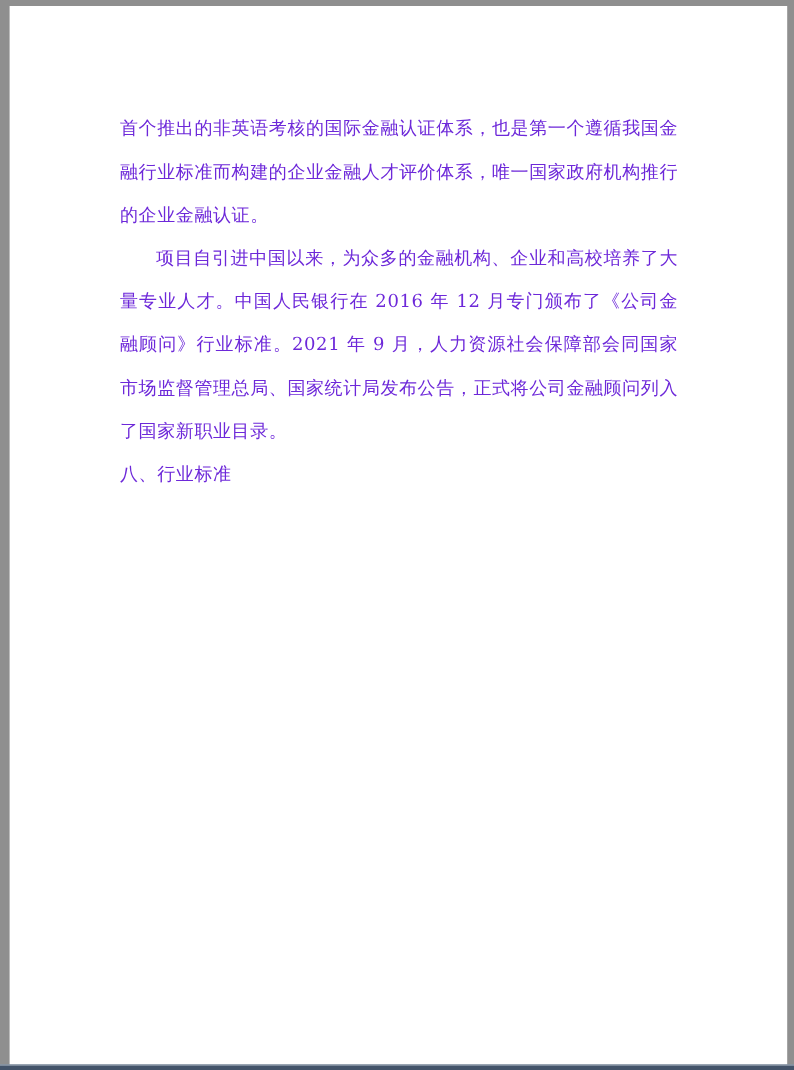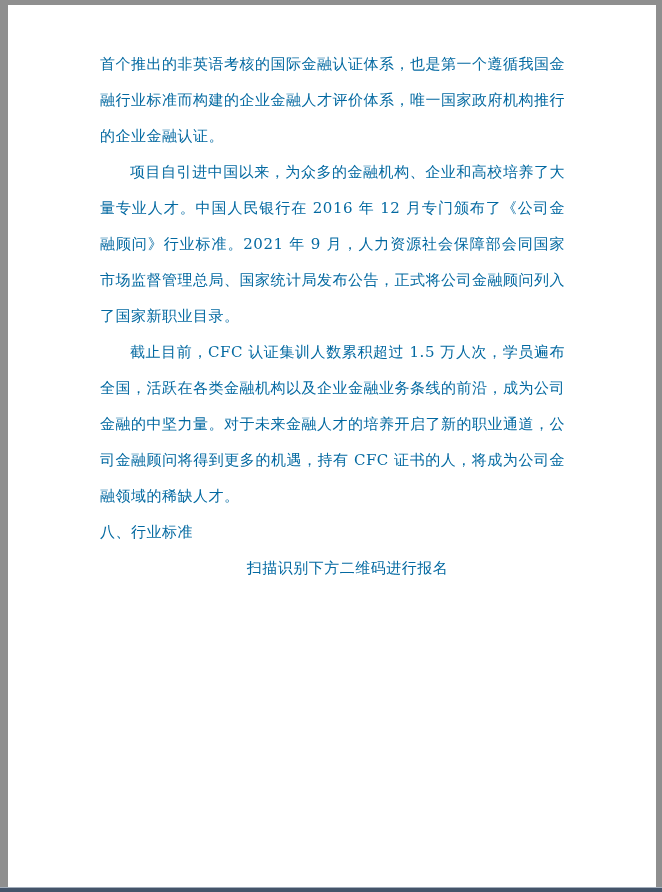--- a/index.html
+++ b/index.html
@@ -21,22 +21,22 @@
     position: absolute;
     left: 8px;
     top: 5px;
     width: 648px;
     height: 883px;
     background: #ffffff;
     box-sizing: border-box;
   }
   .content {
     box-sizing: border-box;
-    padding: 41px 91px 0 92px;
-    color: #0369a1;
+    padding: 84px 91px 0 92px;
+    color: #6d28d9;
   }
   .content p, .content h2 {
     margin: 0;
     font-size: 15px;
     line-height: 36px;
     font-weight: normal;
     letter-spacing: 0.5px;
     text-align: justify;
     word-break: break-all;
   }
@@ -63,19 +63,17 @@
   }
 </style>
 </head>
 <body>
 
 <div class="viewport">
   <div class="paper">
     <div class="content">
       <p class="body-para">首个推出的非英语考核的国际金融认证体系，也是第一个遵循我国金融行业标准而构建的企业金融人才评价体系，唯一国家政府机构推行的企业金融认证。</p>
       <p class="body-para indent">项目自引进中国以来，为众多的金融机构、企业和高校培养了大量专业人才。中国人民银行在 2016 年 12 月专门颁布了《公司金融顾问》行业标准。2021 年 9 月，人力资源社会保障部会同国家市场监督管理总局、国家统计局发布公告，正式将公司金融顾问列入了国家新职业目录。</p>
-      <p class="body-para indent">截止目前，CFC 认证集训人数累积超过 1.5 万人次，学员遍布全国，活跃在各类金融机构以及企业金融业务条线的前沿，成为公司金融的中坚力量。对于未来金融人才的培养开启了新的职业通道，公司金融顾问将得到更多的机遇，持有 CFC 证书的人，将成为公司金融领域的稀缺人才。</p>
       <h2 class="section-heading">八、行业标准</h2>
-      <p class="qr-instruction">扫描识别下方二维码进行报名</p>
     </div>
   </div>
   <div class="bottom-bar"></div>
 </div>
 
 </body></html>

